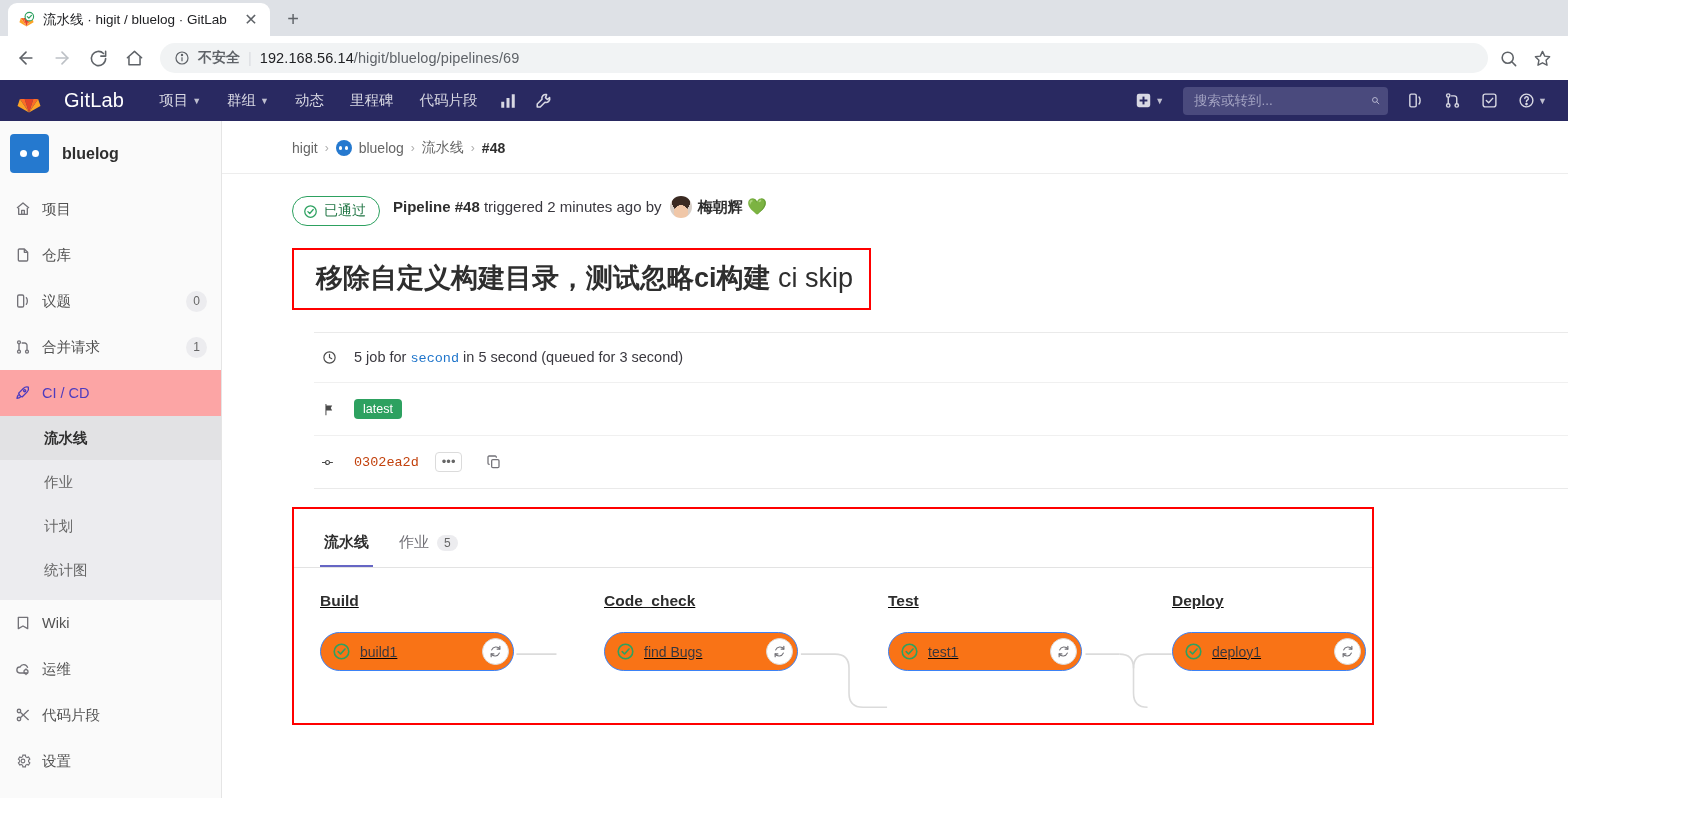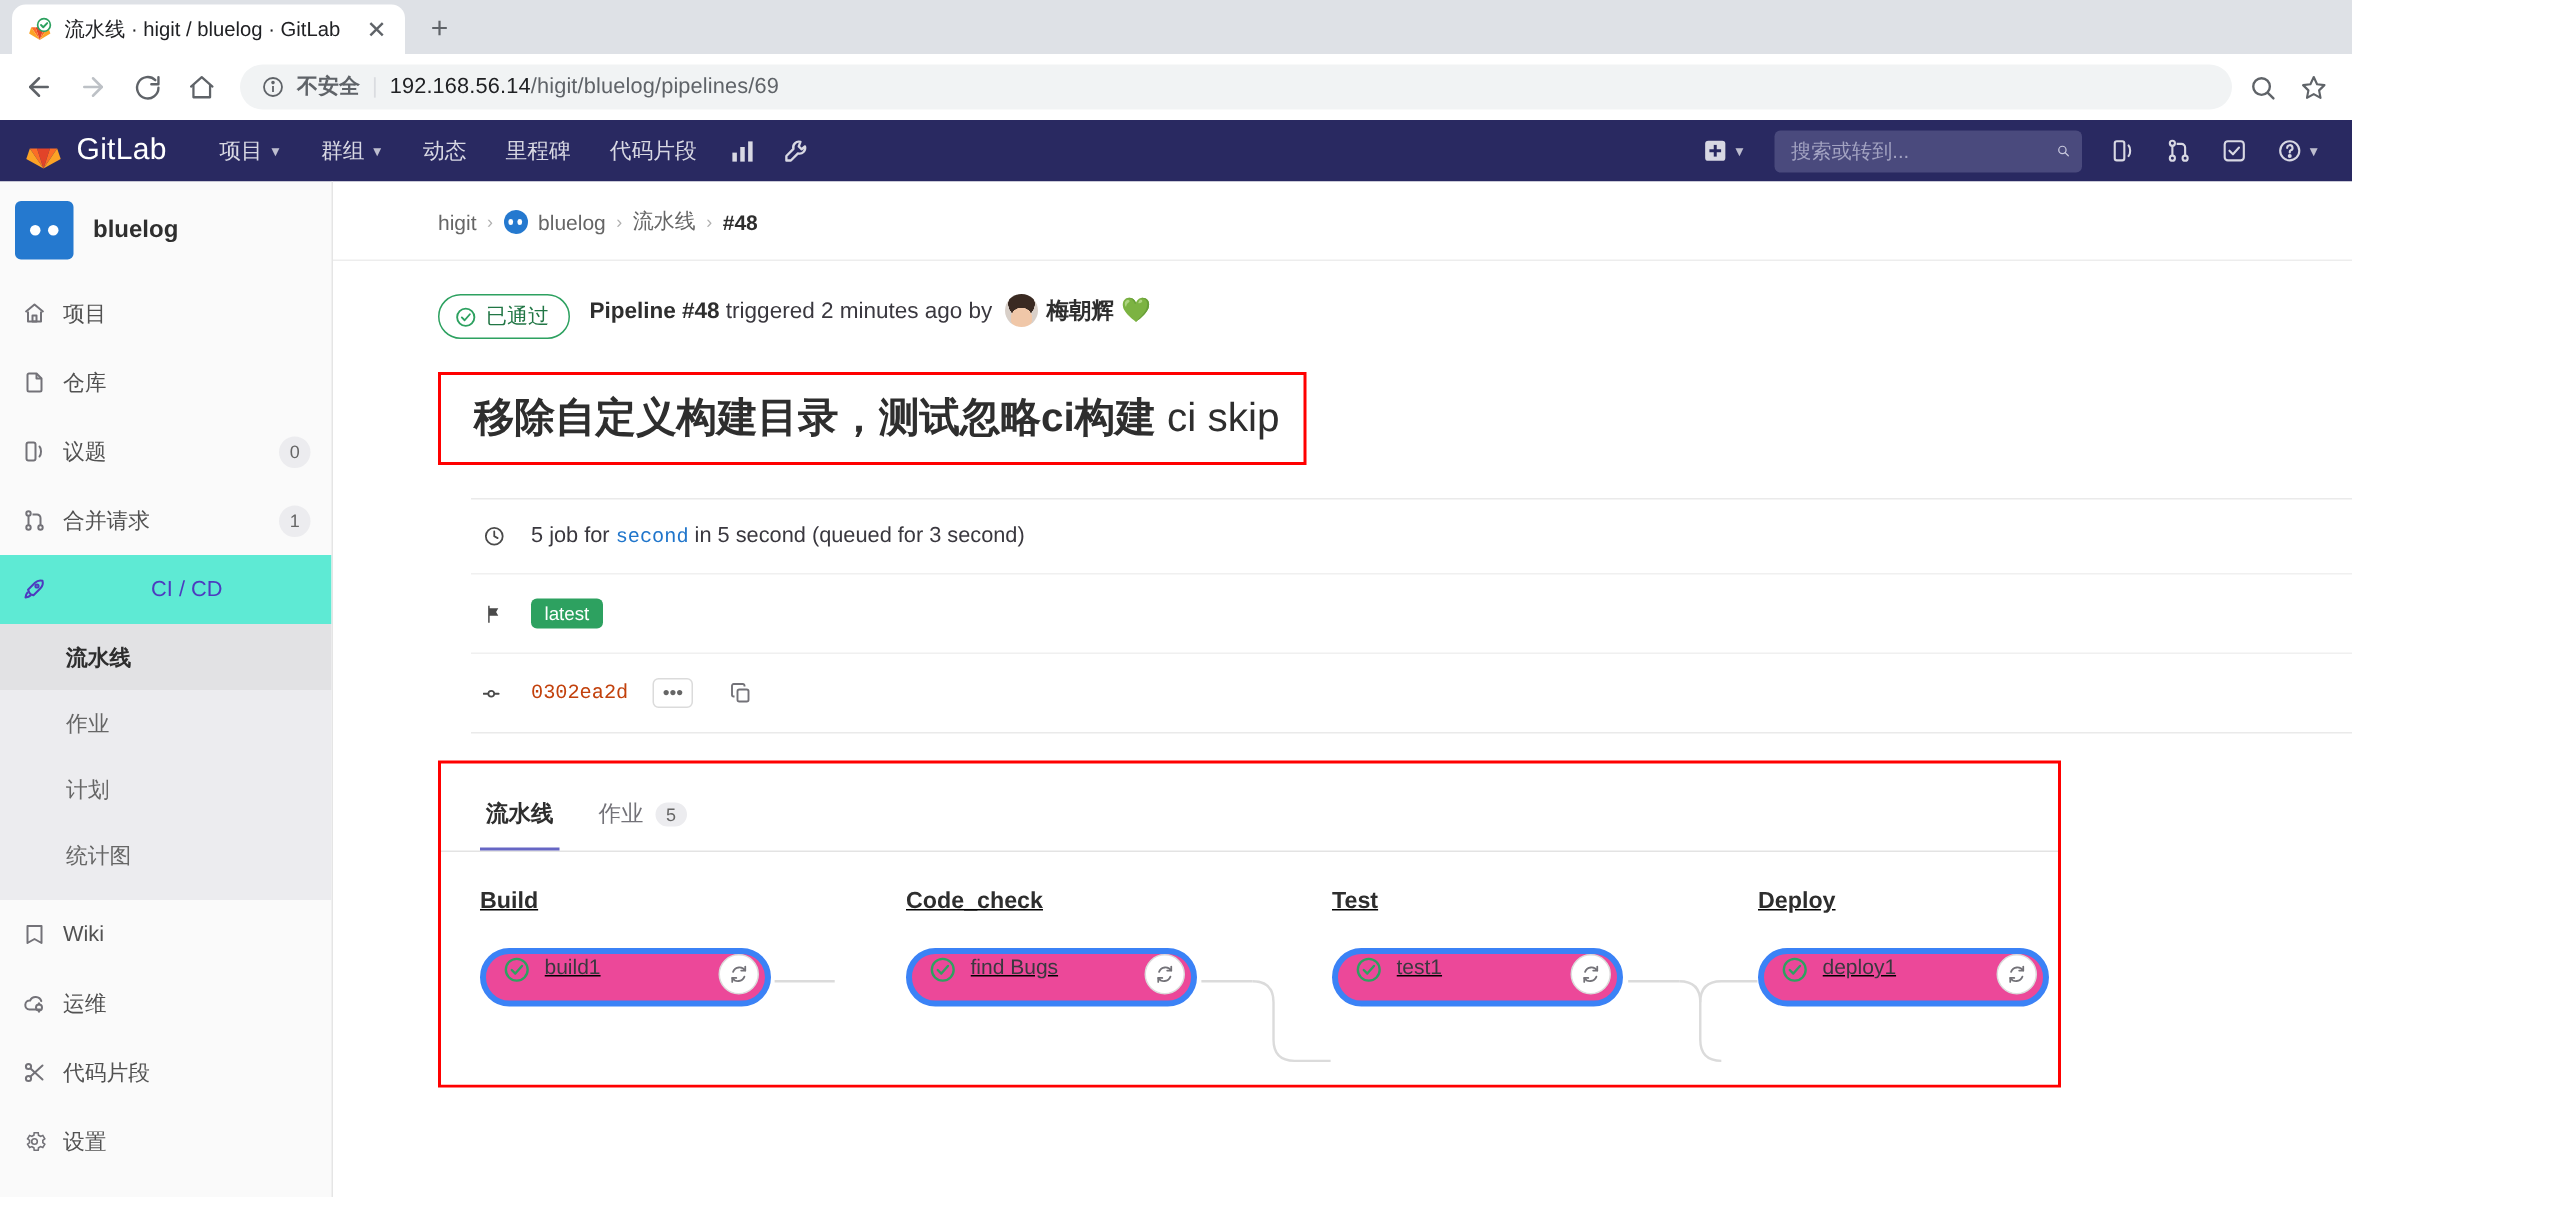--- a/index.html
+++ b/index.html
@@ -66,21 +66,21 @@
   .omni-url { color: #202124; letter-spacing: .1px; }
   .omni-url .dim { color: #5f6368; }
   .tb-right { display: flex; align-items: center; gap: 2px; }
 
   
   .gl-nav {
     height: 41px; background: #292961;
     display: flex; align-items: center;
     color: #ffffff; padding: 0 12px;
   }
-  .gl-logo-wrap { display: flex; align-items: center; gap: 9px; padding: 0 8px 0 4px; }
+  .gl-logo-wrap { display: flex; align-items: center; gap: 22px; padding: 0 8px 0 4px; }
   .gl-logo-text { font-size: 20px; color: #fff; letter-spacing: .2px; }
   .gl-nav-items { display: flex; align-items: center; margin-left: 14px; }
   .gl-nav-item {
     display: flex; align-items: center; gap: 4px;
     padding: 10px 13px; font-size: 14.5px;
     color: #d8d8e3; cursor: pointer; white-space: nowrap;
   }
   .caret { font-size: 9px; opacity: .85; }
   .gl-nav-right { margin-left: auto; display: flex; align-items: center; gap: 2px; }
   .gl-icon-btn {
@@ -129,21 +129,21 @@
     width: 17px; height: 17px; flex: none; color: #737278;
     display: flex; align-items: center; justify-content: center;
   }
   .side-item .si-label { flex: 1; white-space: nowrap; }
   .side-badge {
     min-width: 21px; height: 21px; padding: 0 6px;
     background: #ececef; border-radius: 11px;
     font-size: 12px; color: #666; display: flex;
     align-items: center; justify-content: center;
   }
-  .side-item.active { background: #5eead4; color: #4d3bbf; text-align: center; }
+  .side-item.active { background: #fca5a5; color: #4d3bbf; }
   .side-item.active .si-ico { color: #4d3bbf; }
   .side-sub { background: #ececef; padding-bottom: 8px; }
   .side-subitem {
     height: 44px; display: flex; align-items: center;
     padding-left: 44px; font-size: 14.5px;
     color: #666; cursor: pointer;
   }
   .side-subitem.active { color: #2e2e2e; font-weight: bold; background: #e2e2e4; }
 
   
@@ -261,24 +261,24 @@
   }
 
   .graph { position: relative; padding: 24px 0 38px 0; background: #fff; text-decoration: underline; }
   .stages { display: flex; align-items: flex-start; }
   .stage { width: 284px; flex: none; padding-left: 26px; position: relative; }
   .stage-title {
     font-size: 15.5px; font-weight: bold; color: #2e2e2e;
     margin-bottom: 22px; white-space: nowrap;
   }
   .job-pill {
-    display: flex; 
+    display: flex; align-items: center;
     width: 194px; height: 39px;
-    border: 4px solid #3b82f6; border-radius: 20px;
-    background: #ec4899; padding: 0 4px 0 10px;
+    border: 1px solid #3b82f6; border-radius: 20px;
+    background: #f97316; padding: 0 4px 0 10px;
     margin-bottom: 14px; cursor: pointer;
   }
   .job-status {
     width: 20px; height: 20px; flex: none;
     margin-right: 9px; display: flex;
     align-items: center; justify-content: center;
   }
   .job-name {
     flex: 1; font-size: 14px; color: #3a383f;
     white-space: nowrap; overflow: hidden; text-overflow: ellipsis;

